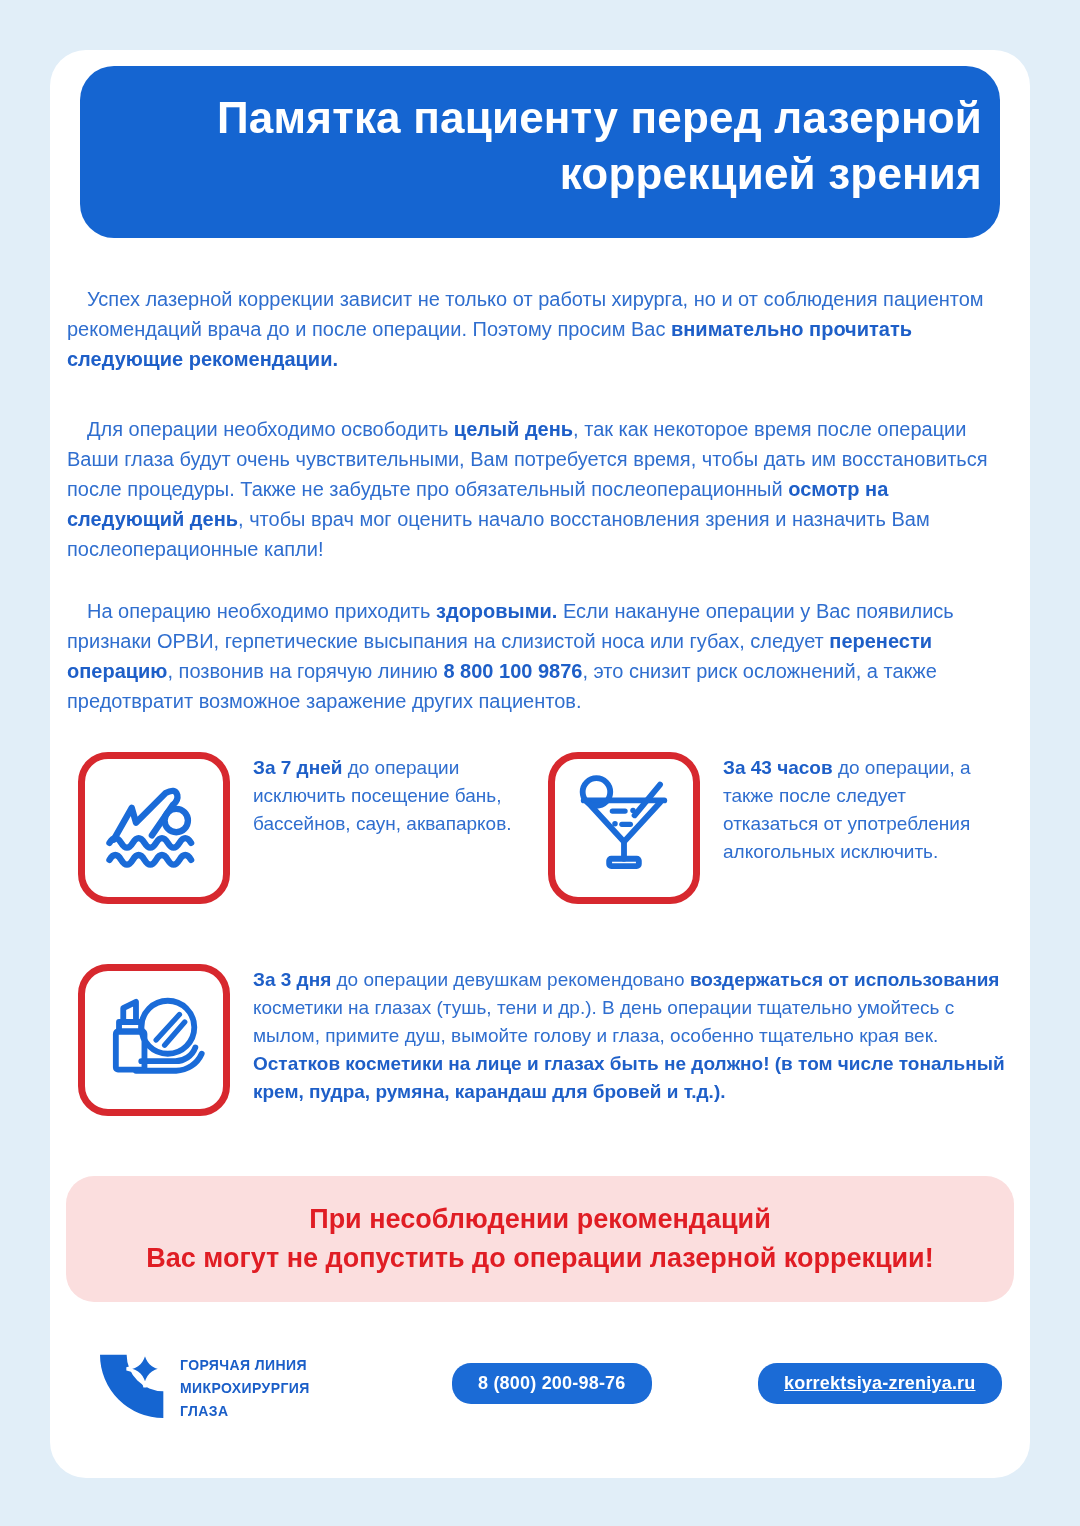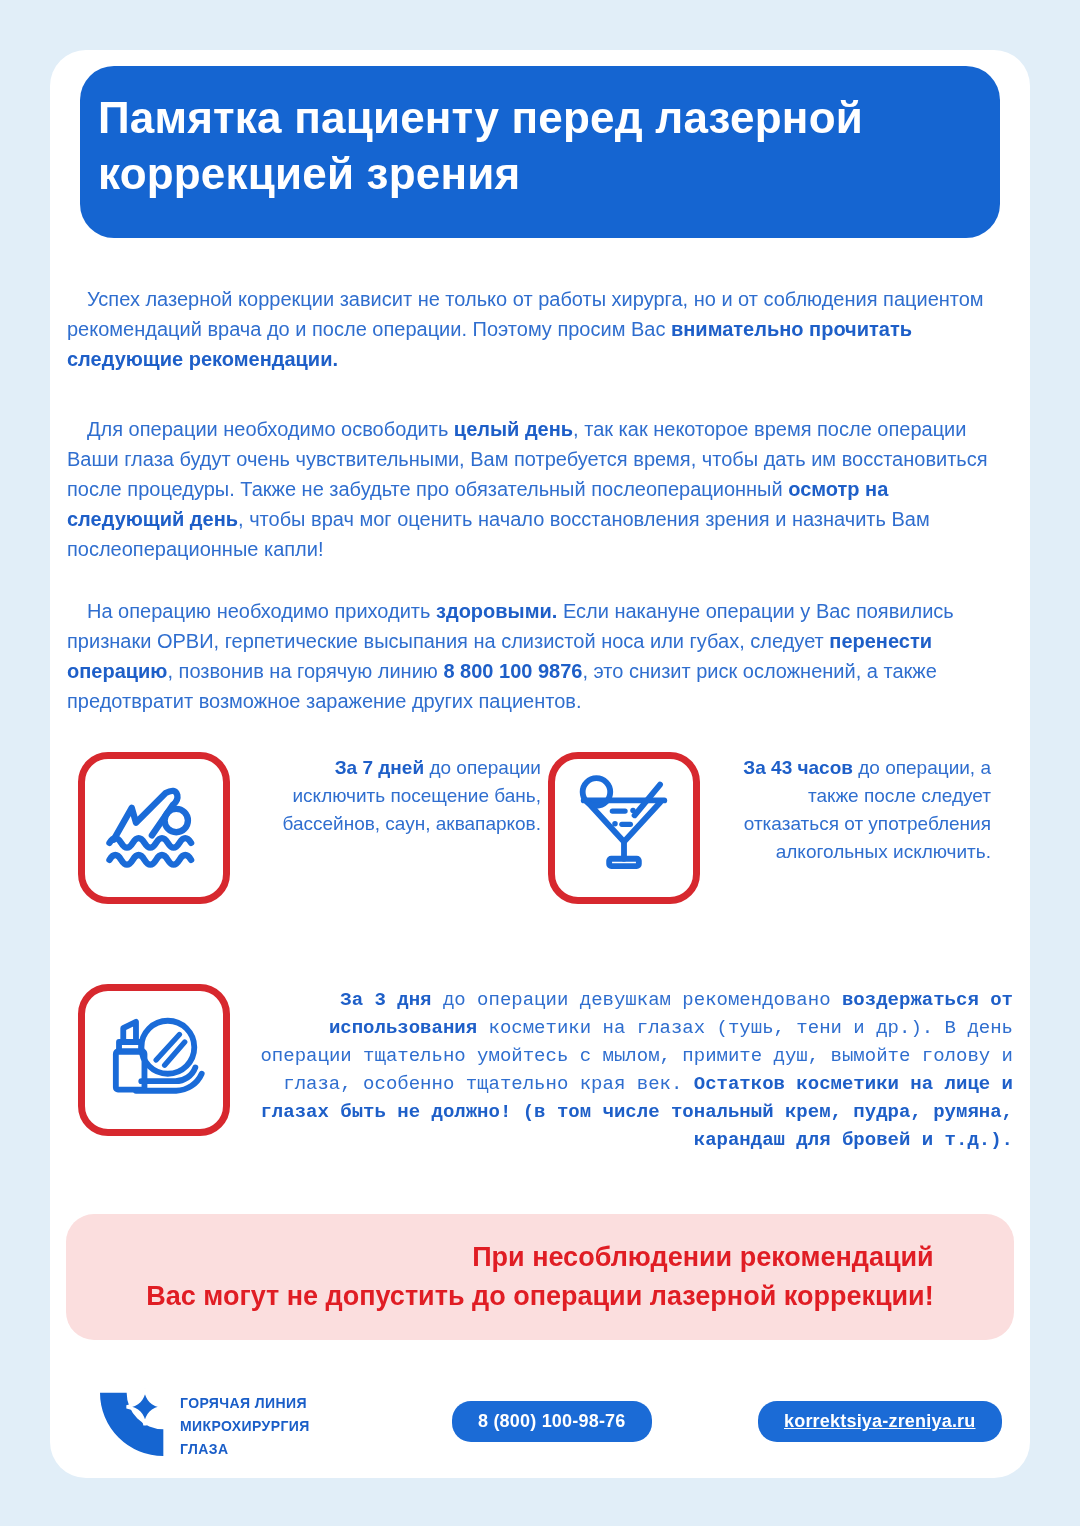--- a/index.html
+++ b/index.html
@@ -23,37 +23,37 @@
     font-family:"Liberation Sans","DejaVu Sans",sans-serif;
     overflow:hidden;
   }
   .page{position:relative;width:1080px;height:1526px;}
   .card{
     position:absolute;left:50px;top:50px;width:980px;height:1428px;
     background:var(--card);border-radius:36px;overflow:hidden;
   }
   .hero{
     margin:16px 30px 0;height:172px;background:var(--accent);
-    border-radius:34px;padding:24px 18px 0 18px;
+    border-radius:34px;padding:24px 18px 0 18px;text-align:right;
   }
   .hero h1{
     color:#ffffff;font-size:44px;line-height:56px;font-weight:700;
     letter-spacing:.2px;
   }
   .para{
     margin:44px 36px 0 17px;color:var(--text);
     font-size:20px;line-height:30px;text-indent:20px;
   }
   .para b,.caption b{color:var(--text-bold);}
   .p1{margin-top:46px;}
   .p2{margin-top:40px;}
   .p3{margin-top:32px;}
   .rules-row{display:flex;margin:36px 28px 0;align-items:flex-start;}
-  .rules-row.second{margin-top:80px;font-family:Liberation Mono, monospace;}
-  .rule{display:flex;align-items:flex-start;text-align:right;}
+  .rules-row.second{margin-top:60px;}
+  .rule{display:flex;align-items:flex-start;}
   .rule.col-a{width:470px;}
   .icon-box{
     flex:0 0 152px;width:152px;height:152px;
     border:7px solid var(--red);border-radius:30px;
     display:flex;align-items:center;justify-content:center;
     background:#fff;
   }
   .icon-box svg{width:106px;height:106px;}
   .stroke{fill:none;stroke:var(--icon);stroke-linecap:round;stroke-linejoin:round;}
   .caption{
@@ -62,21 +62,21 @@
   }
   .rule.col-a .caption{width:288px;}
   .rule.col-b .caption{width:268px;}
   .rule.wide .caption{width:760px;}
   .warning{
     margin:60px 16px 0;height:126px;background:var(--warn-bg);
     border-radius:28px;display:flex;align-items:center;justify-content:center;
   }
   .warning-text{
     color:var(--warn-text);font-size:27px;line-height:39px;
-    font-weight:700;text-align:right;
+    font-weight:700;text-align:center;
   }
   .footer{position:relative;margin-top:44px;height:90px;}
   .brand{position:absolute;left:40px;top:0;display:flex;align-items:center;}
   .brand svg{width:80px;height:84px;}
   .brand-text{
     margin-left:10px;color:var(--logo-text);
     font-size:14px;line-height:23px;font-weight:700;letter-spacing:.4px;
   }
   .pill{
     position:absolute;top:17px;background:var(--pill);color:#fff;
@@ -157,18 +157,18 @@
     </div>
 
     <footer class="footer">
       <div class="brand">
         <svg viewBox="0 0 48 48">
           <path fill="#1565d1" d="M6,4 A38,38 0 0 0 44,42 L44,26 A22,22 0 0 1 22,4 Z"></path>
           <path fill="#1565d1" stroke="#ffffff" stroke-width="2" d="M33,1.5 C34.5,8.5 37,11 44,12.5 C37,14 34.5,16.5 33,23.5 C31.5,16.5 29,14 22,12.5 C29,11 31.5,8.5 33,1.5 Z"></path>
         </svg>
         <div class="brand-text">ГОРЯЧАЯ ЛИНИЯ<br>МИКРОХИРУРГИЯ<br>ГЛАЗА</div>
       </div>
-      <div class="pill phone">8 (800) 100-98-76</div>
+      <div class="pill phone">8 (800) 200-98-76</div>
       <div class="pill site">korrektsiya-zreniya.ru</div>
     </footer>
 
   </div>
 </div>
 
 </body></html>

